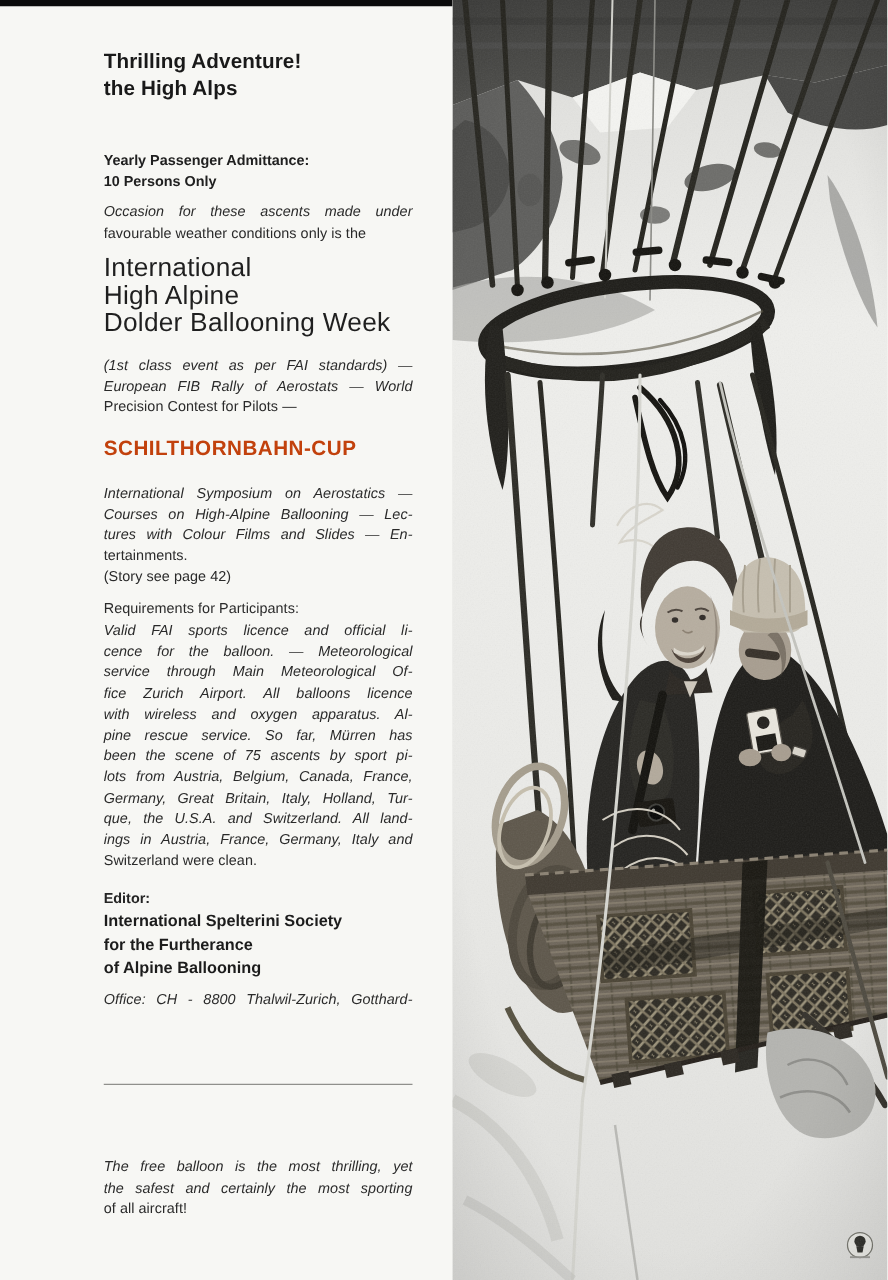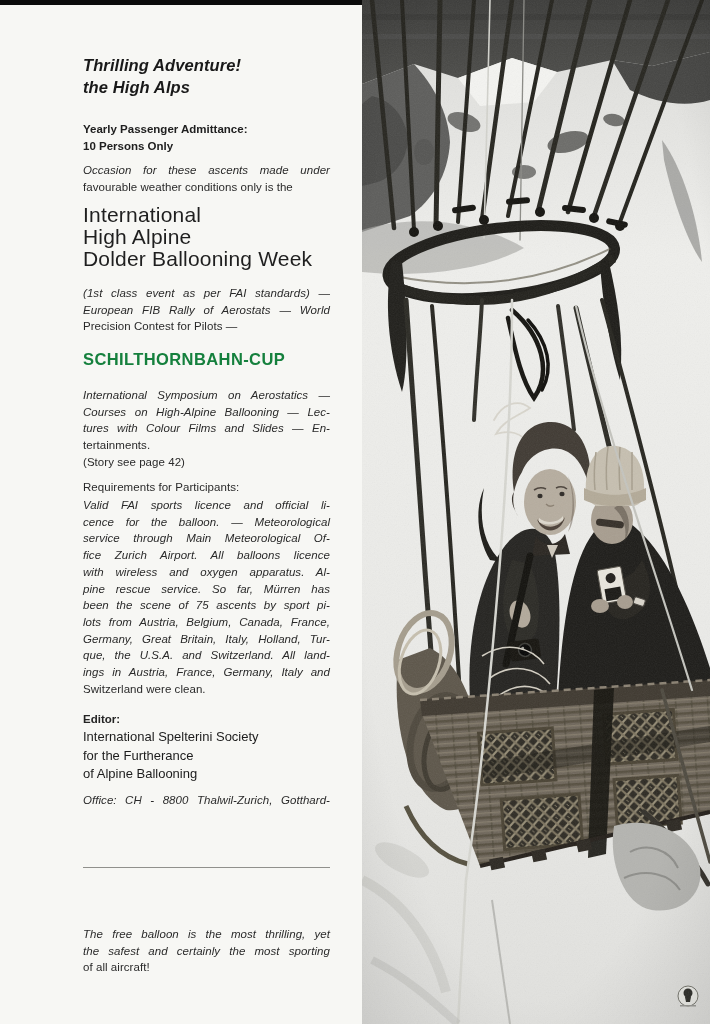--- a/index.html
+++ b/index.html
@@ -5,33 +5,33 @@
   html,body{margin:0;padding:0;}
   body{
     width:710px;height:1024px;position:relative;overflow:hidden;
     background:#f7f7f4;color:#242424;
     font-family:"Liberation Sans","DejaVu Sans",sans-serif;
   }
   .topbar{position:absolute;left:0;top:0;width:363px;height:5px;background:#0b0b0b;}
   .block{position:absolute;left:83px;width:247px;}
   .jl{text-align:justify;text-align-last:justify;font-style:italic;}
   .ll{text-align:left;}
-  .title{top:54px;font-size:16.5px;line-height:22px;font-weight:bold;letter-spacing:.1px;color:#191919;font-style:italic;}
+  .title{top:38px;font-size:16.5px;line-height:22px;font-weight:bold;letter-spacing:.1px;color:#191919;}
   .admit{top:121px;font-size:11.5px;line-height:17px;font-weight:bold;color:#202020;}
   .bodytxt{font-size:11.5px;line-height:16.7px;letter-spacing:.05px;color:#2a2a2a;}
   .intro{top:162px;}
   .event{top:204px;font-size:21px;line-height:22px;font-weight:400;letter-spacing:.2px;color:#1f1f1f;}
   .eventdet{top:285px;}
-  .cup{top:350px;font-size:16.5px;font-weight:bold;letter-spacing:.4px;color:#15803d;}
+  .cup{top:350px;font-size:16.5px;font-weight:bold;letter-spacing:.4px;color:#c2410c;}
   .cupdet{top:387px;}
   .req{top:479px;}
   .validp{top:497px;}
   .editor{top:710px;}
   .editor .lab{font-size:11.5px;line-height:18px;font-weight:bold;}
-  .editor .eline{font-size:13px;line-height:18.5px;font-weight:normal;color:#1c1c1c;}
+  .editor .eline{font-size:13px;line-height:18.5px;font-weight:bold;color:#1c1c1c;}
   .office{top:792px;}
   .divider{position:absolute;left:83px;top:867px;width:247px;height:1px;background:#90908c;}
   .closing{top:926px;}
   .photo{position:absolute;left:362px;top:0;width:348px;height:1024px;background:#e7e7e4;}
   .photo svg{display:block;width:348px;height:1024px;}
 </style>
 </head>
 <body>
 
 <div class="topbar"></div>

